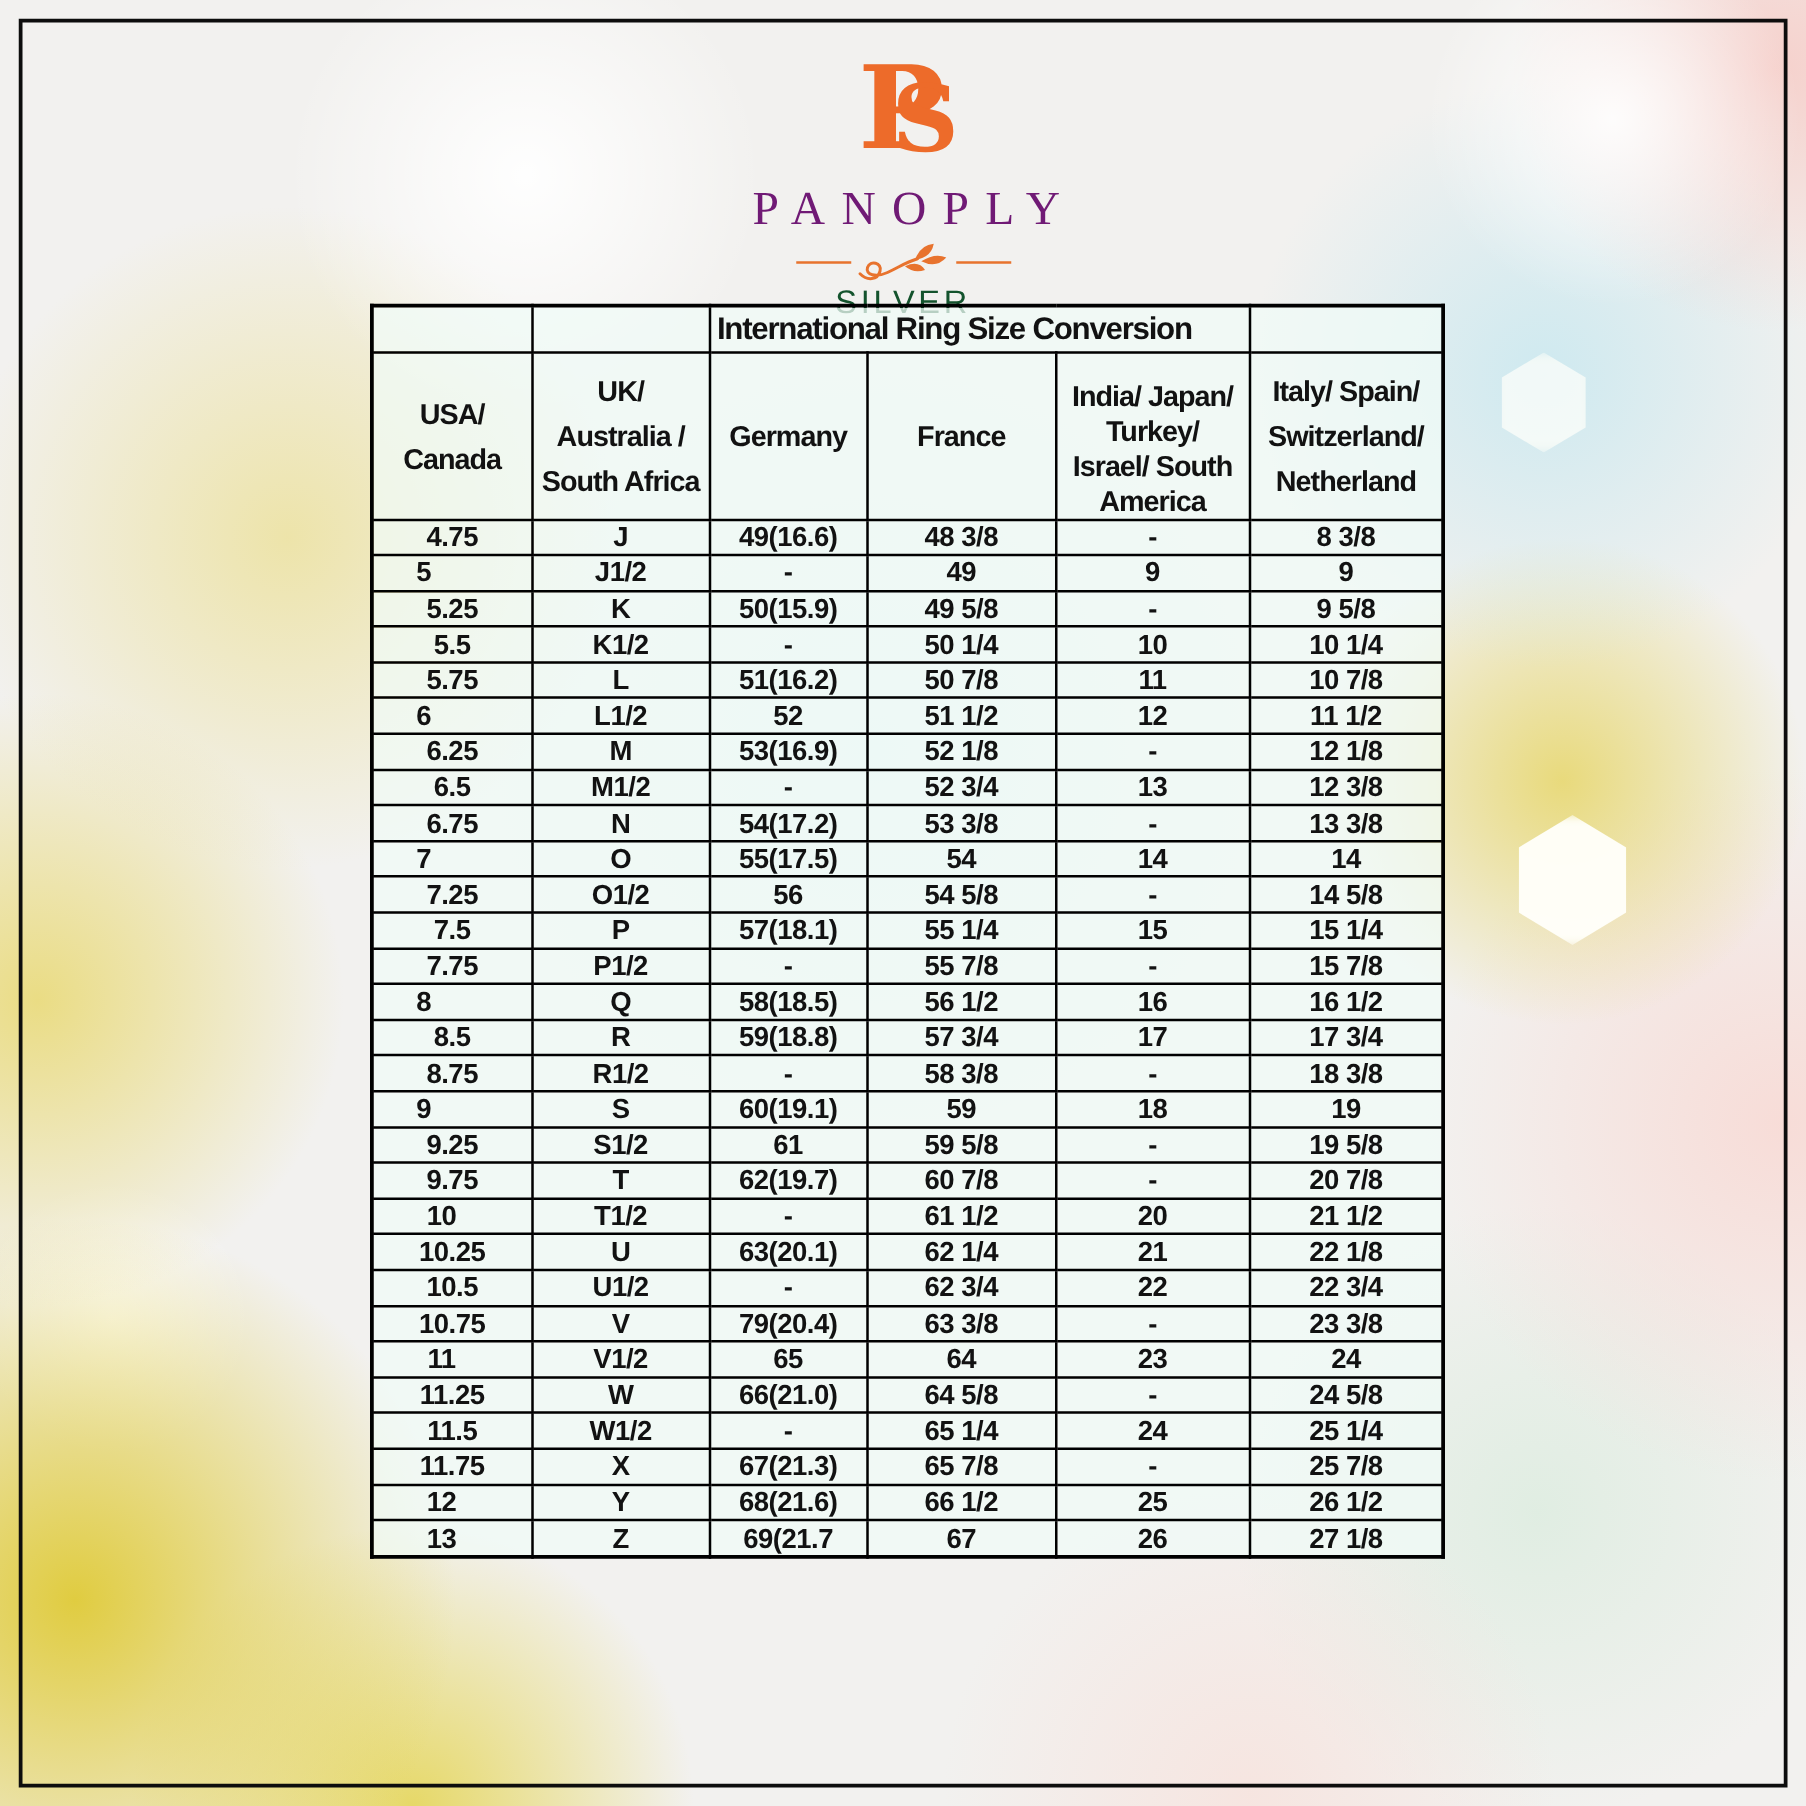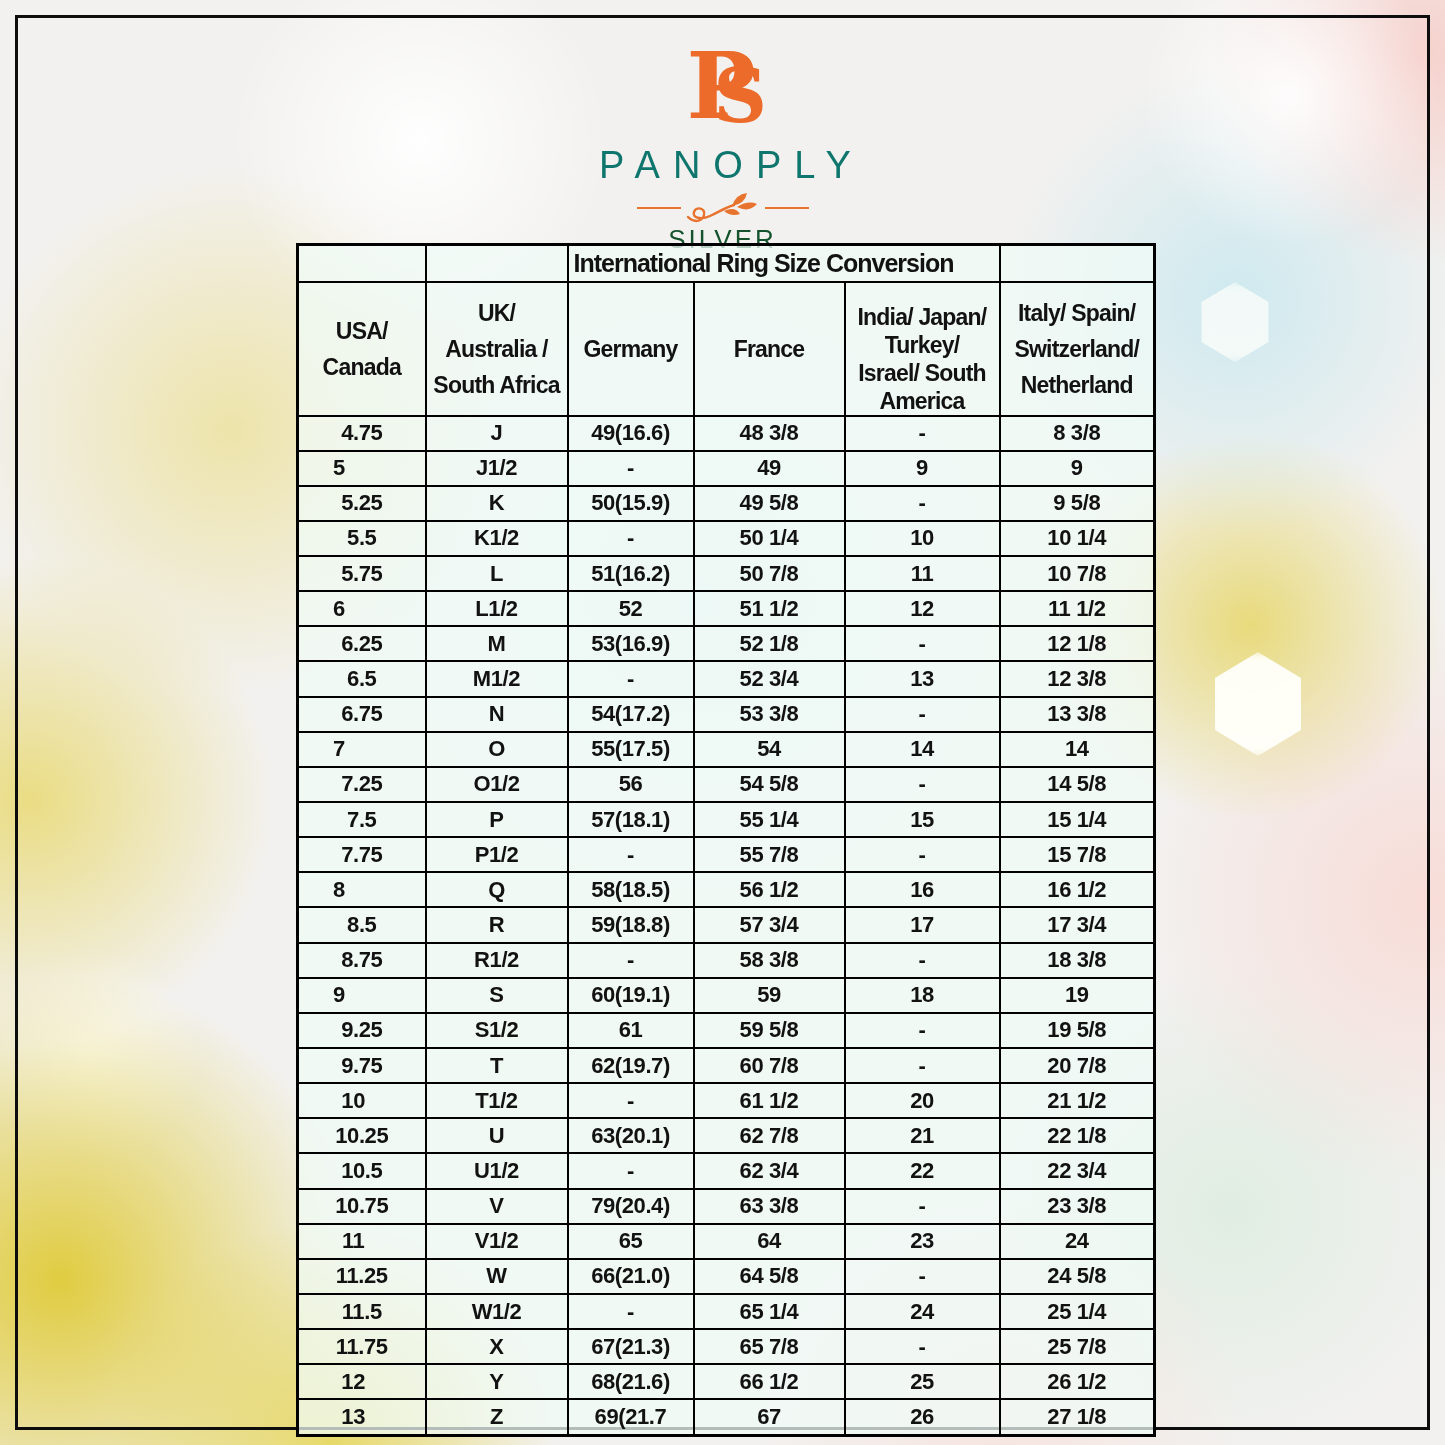--- a/index.html
+++ b/index.html
@@ -61,21 +61,22 @@
   .monogram .m-s {
     position: absolute; left: 27px; top: 13px;
     font-size: 74px; line-height: 74px;
   }
   .brand-name {
     margin-top: 6px;
     font-size: 38px;
     font-weight: 400;
     letter-spacing: 13px;
     padding-left: 18px;
-    color: #0f766e;
+    color: #701a75;
+    font-family: Liberation Serif, serif;
   }
   .divider {
     width: 172px;
     margin: 6px auto 0 auto;
     display: flex;
     align-items: center;
     gap: 5px;
     height: 30px;
   }
   .divider .dline { flex: 1; height: 2px; background: #E8732E; }
@@ -86,21 +87,21 @@
     font-weight: 400;
     letter-spacing: 3px;
     color: #14532d;
     text-align: center;
   }
 
   
   .table-wrap {
     position: absolute;
     left: 296px; top: 243px;
-    width: 857px; height: 1194px;
+    width: 857px; height: 1004px;
   }
   table {
     width: 100%; height: 100%;
     border-collapse: collapse;
     table-layout: fixed;
     border: 3px solid #000;
   }
   td, th {
     border: 2px solid #000;
     background: rgba(240,251,247,0.74);
@@ -360,21 +361,21 @@
           <td>T1/2</td>
           <td>-</td>
           <td>61 1/2</td>
           <td>20</td>
           <td>21 1/2</td>
         </tr>
         <tr>
           <td>10.25</td>
           <td>U</td>
           <td>63(20.1)</td>
-          <td>62 7/8</td>
+          <td>62 1/4</td>
           <td>21</td>
           <td>22 1/8</td>
         </tr>
         <tr>
           <td>10.5</td>
           <td>U1/2</td>
           <td>-</td>
           <td>62 3/4</td>
           <td>22</td>
           <td>22 3/4</td>

